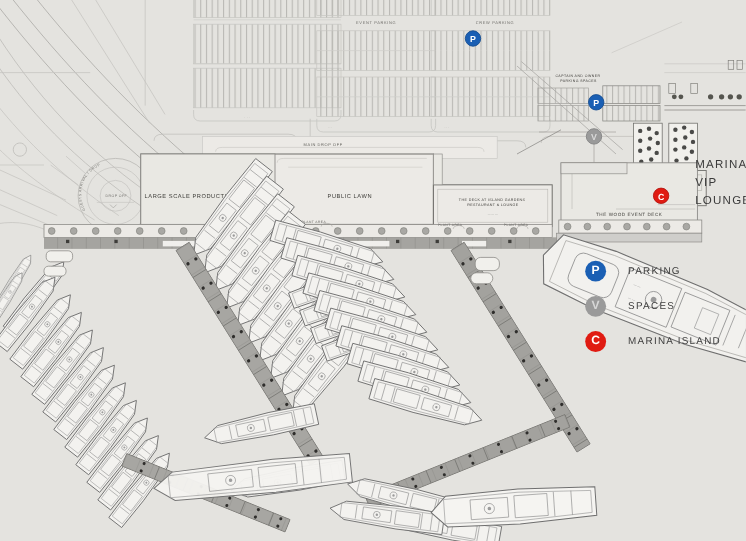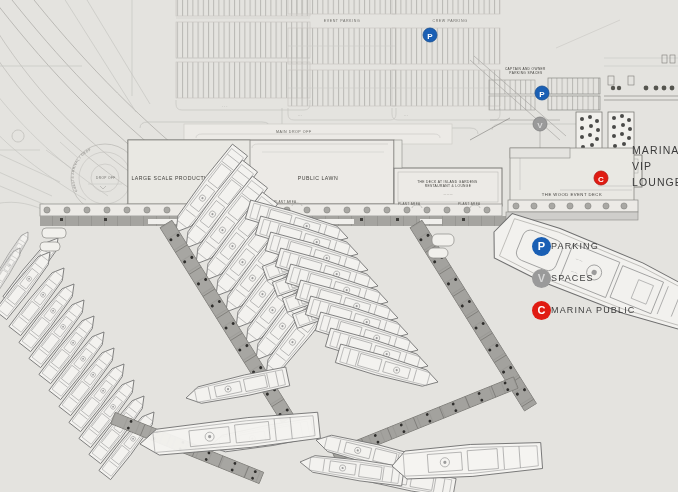--- a/index.html
+++ b/index.html
@@ -14,21 +14,21 @@
   .legend{position:absolute;left:532px;top:232px;width:140px;}
   .legend-row{display:flex;align-items:center;height:28px;margin-bottom:4px;}
   .legend-badge{
     width:19px;height:19px;border-radius:50%;
     display:flex;align-items:center;justify-content:center;
     color:#fff;font-size:11px;font-weight:bold;
     font-family:"Liberation Sans", sans-serif;
     flex:0 0 auto;
   }
   .legend-label{
-    margin-left:0;font-size:9px;letter-spacing:1.15px;
+    margin-left:20px;font-size:9px;letter-spacing:1.15px;
     color:#3c3c3c;white-space:nowrap;
   }
 
   
   .vip{
     position:absolute;left:632px;top:142px;
     font-size:10.5px;letter-spacing:1.1px;color:#3b3b3b;
     line-height:16px;
   }
 
@@ -727,16 +727,16 @@
     <div class="legend-badge" style="background:#9a9a9a;color:#d7d7d7;">
       <span>V</span>
     </div>
     <div class="legend-label">SPACES</div>
   </div>
 
   <div class="legend-row">
     <div class="legend-badge" style="background:#e01b12;">
       <span>C</span>
     </div>
-    <div class="legend-label">MARINA PUBLIC</div>
+    <div class="legend-label">MARINA ISLAND</div>
   </div>
 
 </div>
 
 </body></html>

